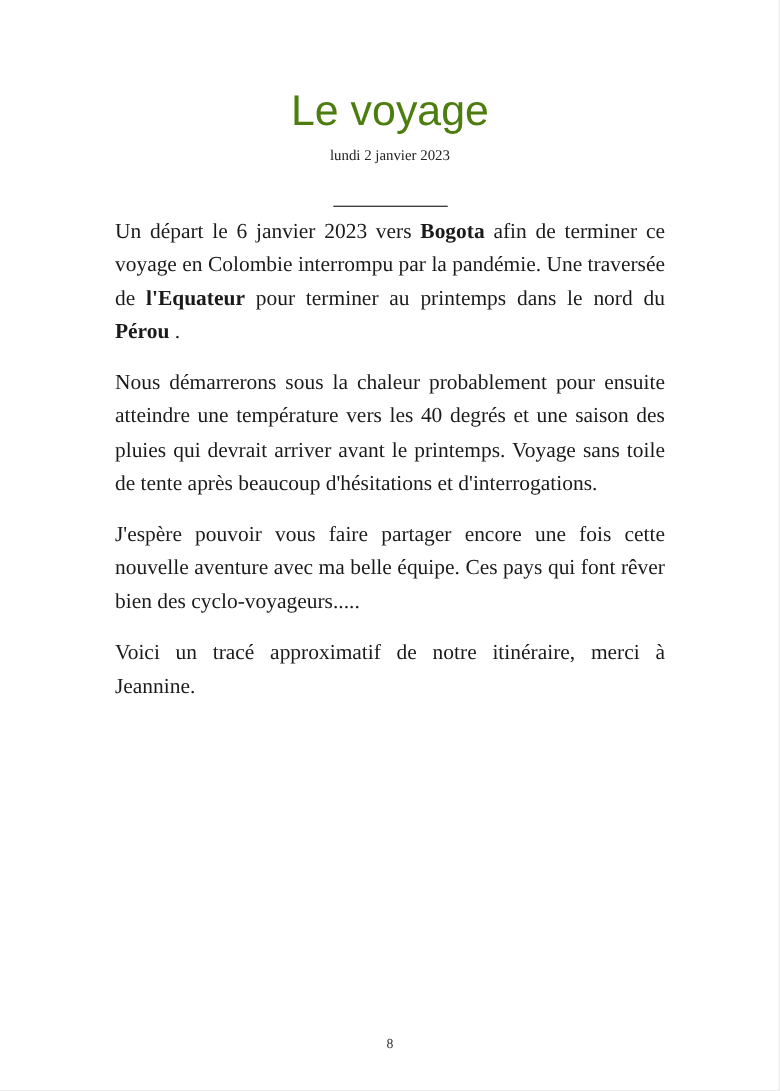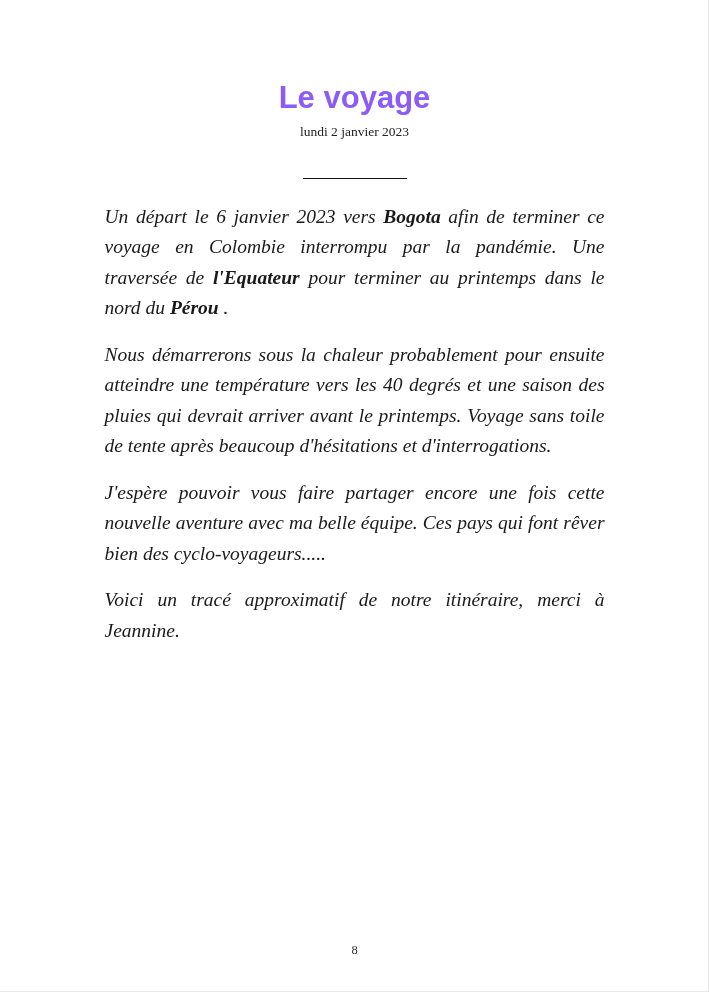--- a/index.html
+++ b/index.html
@@ -22,43 +22,42 @@
     width: 709px;
     height: 992px;
     position: relative;
   }
   .header {
     padding-top: 80px;
     text-align: center;
   }
   .title {
     font-family: "Liberation Sans", sans-serif;
-    font-weight: 700;
-    font-size: 31px;
+    font-weight: 400;
+    font-size: 39px;
     line-height: 1.15;
-    color: #8b5cf6;
+    color: #4d7c0f;
     letter-spacing: 0px;
   }
   .date {
     margin-top: 8px;
     font-family: "Liberation Serif", serif;
     font-size: 13.5px;
     color: #222222;
   }
   .divider {
     width: 104px;
     border: none;
     border-top: 1.4px solid #111111;
     margin: 38px auto 0 auto;
   }
   .content {
     width: 500px;
-    margin: 15px auto;
+    margin: 0 auto;
     padding-top: 8px;
-    font-style: italic;
   }
   .para {
     font-family: "Liberation Serif", serif;
     font-size: 19.5px;
     line-height: 30.5px;
     text-align: justify;
     color: #1a1a1a;
     margin: 0 0 16px 0;
   }
   .para b {

